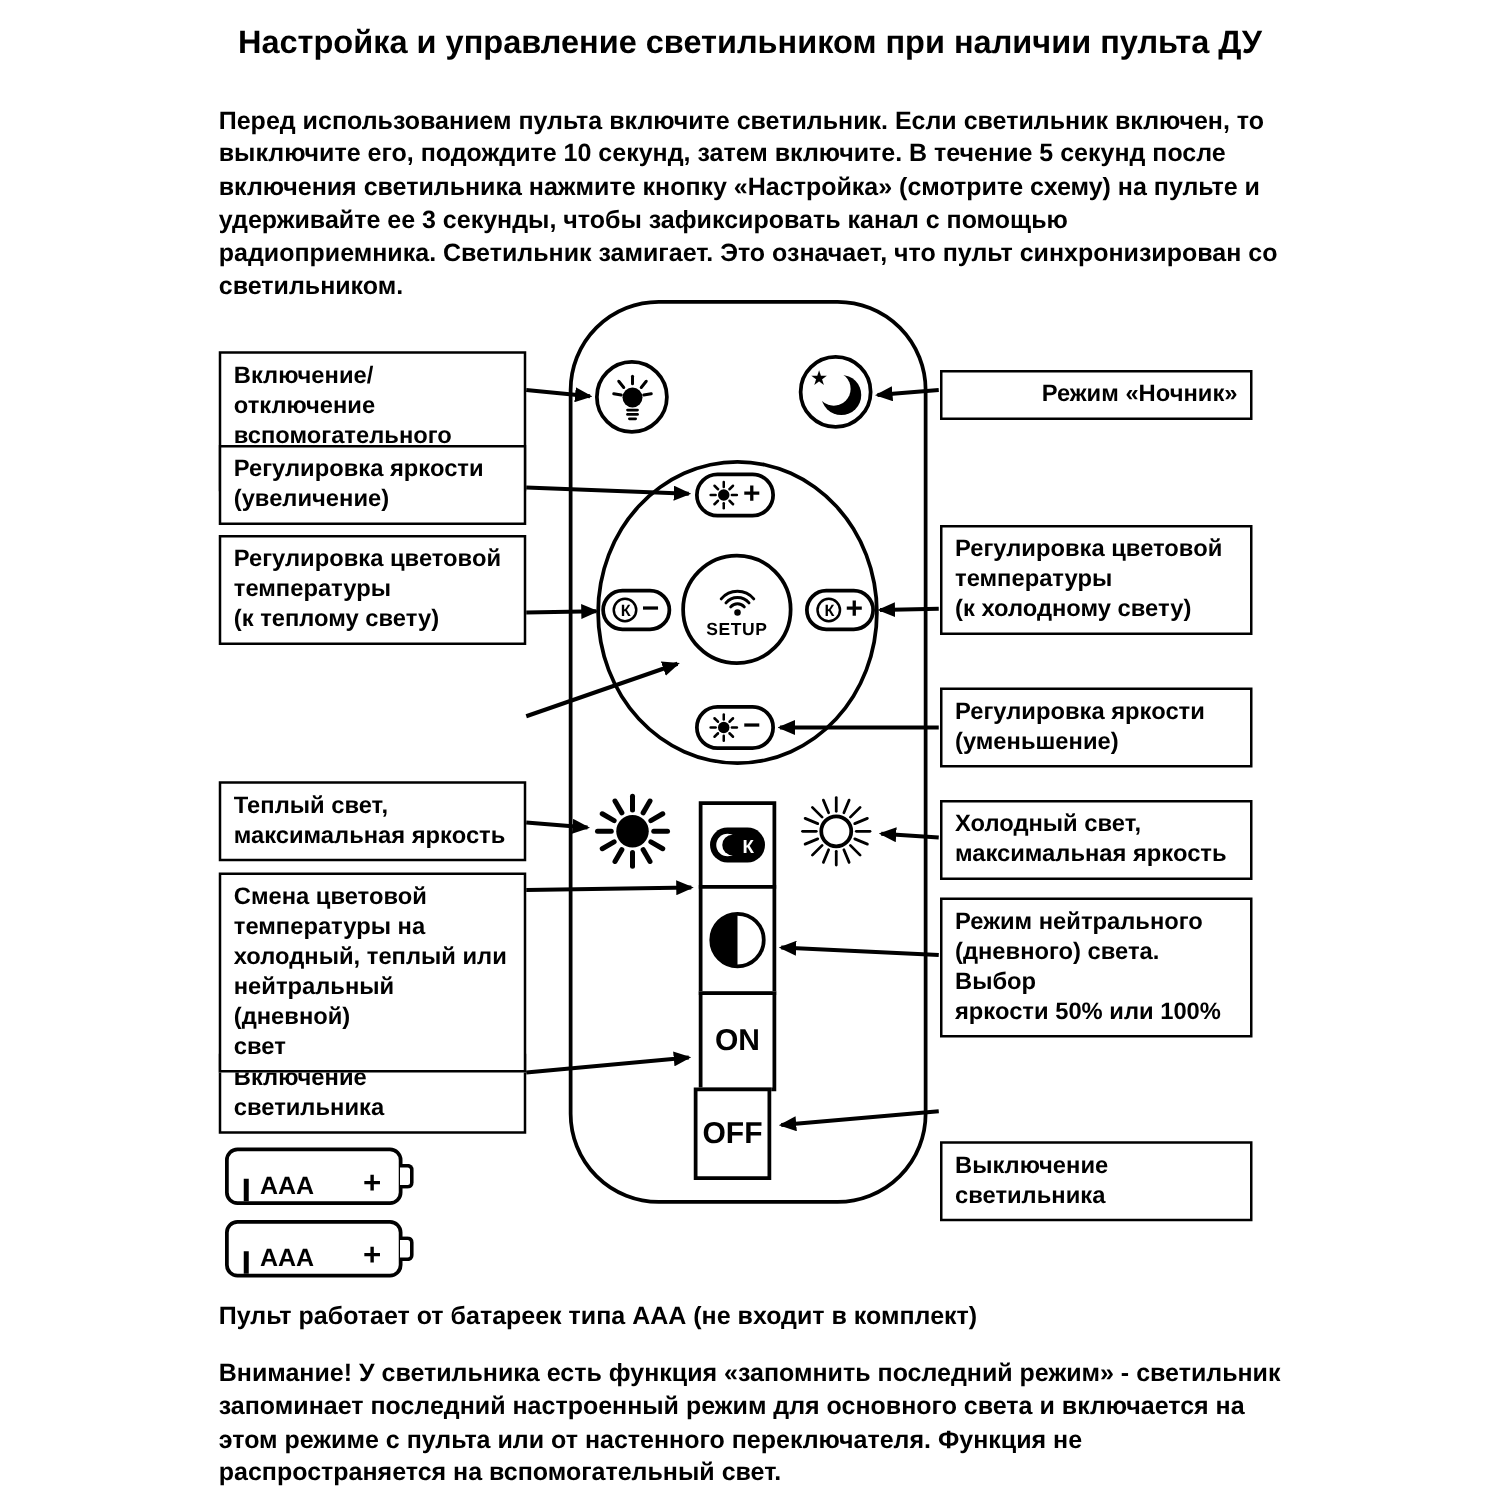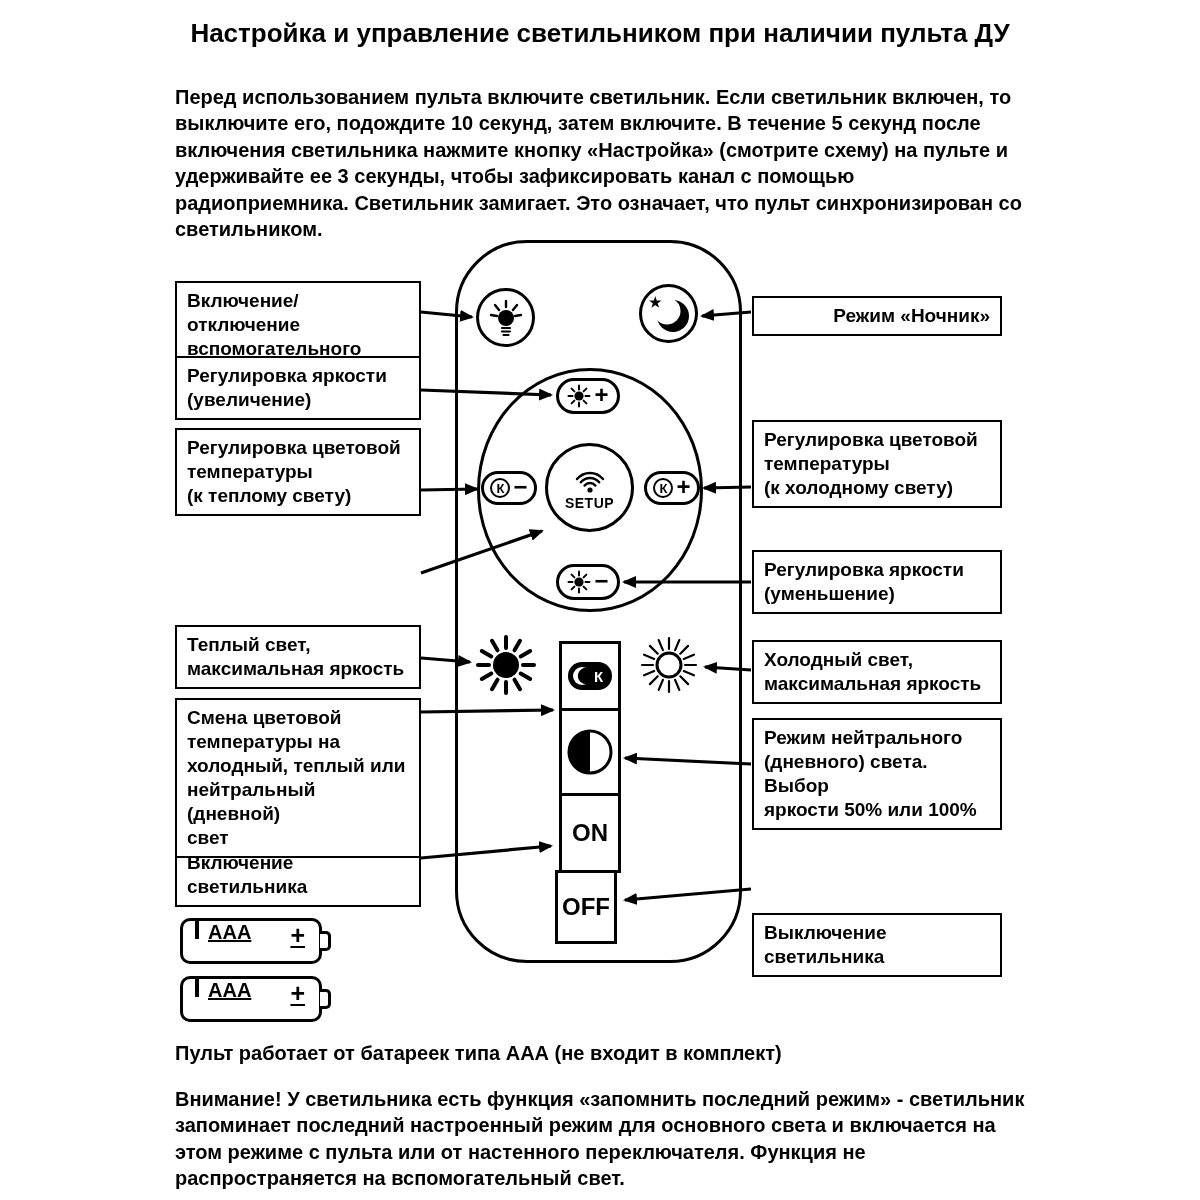--- a/index.html
+++ b/index.html
@@ -28,21 +28,21 @@
     display:flex; align-items:center; justify-content:center; font-size:13px; line-height:1; }
   .setup { position:absolute; left:545px; top:443px; width:89px; height:89px; border:3px solid #000;
     border-radius:50%; background:#fff; display:flex; flex-direction:column; align-items:center;
     justify-content:center; z-index:3; }
   .setup-label { font-size:14px; letter-spacing:.5px; margin-top:1px; }
   .colbtn { position:absolute; width:62px; border:3px solid #000; background:#fff;
     display:flex; align-items:center; justify-content:center; z-index:3; font-size:24px; }
   .abs { position:absolute; z-index:3; }
   .arrows { position:absolute; left:0; top:0; z-index:6; pointer-events:none; }
   .battery { position:absolute; left:180px; width:142px; height:46px; border:3px solid #000;
-    border-radius:10px; background:#fff; display:flex; align-items:flex-start;text-decoration:underline; }
+    border-radius:10px; background:#fff; display:flex; align-items:flex-end; }
   .bat-term { width:4px; height:18px; background:#000; margin-left:12px; }
   .bat-label { font-size:20px; margin-left:9px; }
   .bat-plus { font-size:25px; margin-left:auto; margin-right:14px; }
   .bat-nub { position:absolute; right:-12px; top:50%; transform:translateY(-50%);
     width:11px; height:20px; border:3px solid #000; border-left:none; border-radius:0 5px 5px 0; background:#fff; }
 </style>
 </head>
 <body>
 
 <div class="page">

